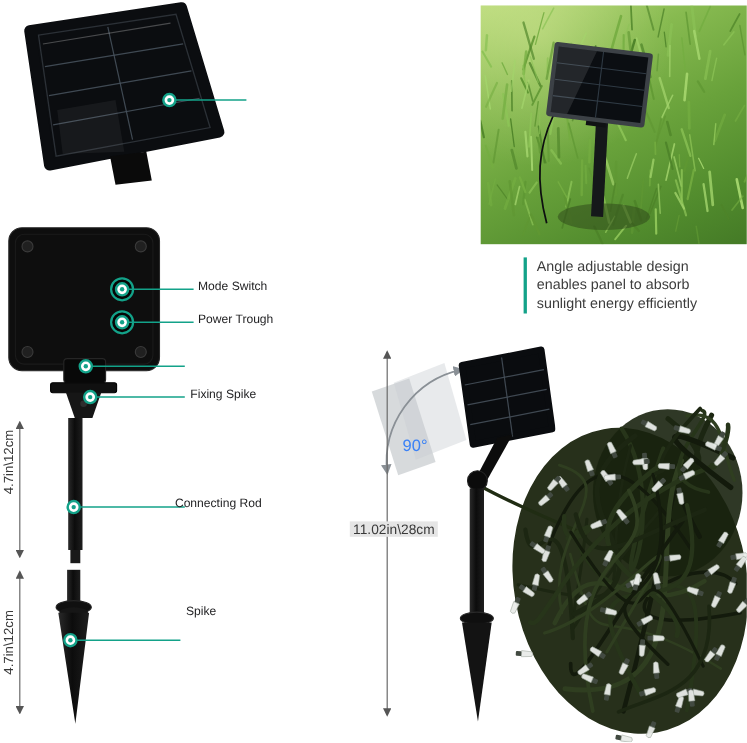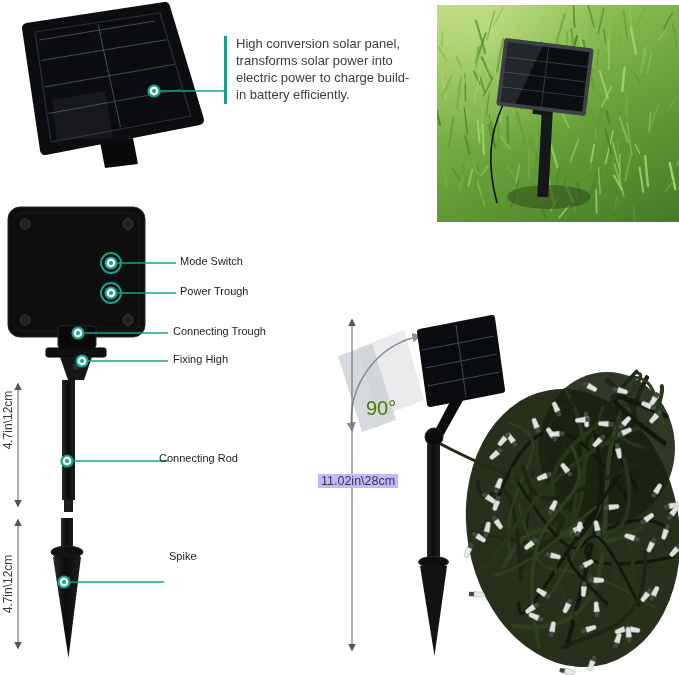--- a/index.html
+++ b/index.html
@@ -7,22 +7,22 @@
   body{font-family:"Liberation Sans",sans-serif}
   .canvas{position:relative;width:679px;height:675px;background:#fff;overflow:hidden}
   .layer{position:absolute}
   svg{display:block;overflow:hidden}
 
   .annot{position:absolute;display:flex;gap:9px;z-index:6}
   .annot .bar{width:3px;background:var(--accent,#13a289);flex:0 0 3px}
   .annot p{font-size:13px;line-height:1.3;color:var(--annotation-text,#3c3c3c)}
 
   .part-label{position:absolute;font-size:11px;color:var(--label-text,#1d1d1f);white-space:nowrap;z-index:6}
-  .dim-label{position:absolute;font-size:12.5px;color:var(--dimension-text,#3a3a3a);background:#c4b5fd;padding:0 3px;z-index:6;white-space:nowrap}
-  .angle-label{position:absolute;font-size:20px;color:#4d7c0f;z-index:6}
+  .dim-label{position:absolute;font-size:12.5px;color:var(--dimension-text,#3a3a3a);background:#e5e5e5;padding:0 3px;z-index:6;white-space:nowrap}
+  .angle-label{position:absolute;font-size:15px;color:#3b82f6;z-index:6}
 
   .lead{stroke:var(--accent,#13a289);stroke-width:1.4}
   .dot-ring{fill:#fff;stroke:var(--accent,#13a289);stroke-width:2.2}
   .dot-core{fill:var(--accent,#13a289)}
   .btn-ring{fill:#060606;stroke:var(--accent,#13a289);stroke-width:2}
   .dim-line{stroke:#6b6b6b;stroke-width:1.1}
   .dim-text{font-size:12px;fill:var(--dimension-text,#3a3a3a);font-family:"Liberation Sans",sans-serif}
   .grid-line{stroke:#49545f;stroke-width:1.1;opacity:.85}
 
   .photo{position:absolute;left:437px;top:5px;width:242px;height:217px;z-index:2;overflow:hidden;
@@ -234,25 +234,25 @@
         <rect x="67" y="42" width="82" height="60" fill="#0b0e12"></rect>
         <line x1="67" y1="57" x2="149" y2="57" stroke="#2f3a44" stroke-width="1"></line>
         <line x1="67" y1="72" x2="149" y2="72" stroke="#2f3a44" stroke-width="1"></line>
         <line x1="67" y1="87" x2="149" y2="87" stroke="#2f3a44" stroke-width="1"></line>
         <line x1="108" y1="42" x2="108" y2="102" stroke="#2f3a44" stroke-width="1"></line>
         <polygon points="67,42 102,42 82,102 67,102" fill="#ffffff" opacity="0.1"></polygon>
       </g>
     </svg>
   </div>
 
-  <div class="annot" style="left:224px;top:36px;width:190px">
+
+  <div class="annot" style="left:476px;top:234px;width:172px">
     <span class="bar"></span>
-    <p>High conversion solar panel, transforms solar power into electric power to charge build-in battery efficiently.</p>
+    <p>Angle adjustable design enables panel to absorb sunlight energy efficiently</p>
   </div>
-
 
   <svg class="layer" style="left:0;top:200px;z-index:3" width="170" height="465" viewBox="0 0 170 465">
     <defs>
       <linearGradient id="rodGrad" x1="0" y1="0" x2="1" y2="0">
         <stop offset="0" stop-color="#2a2a2a"></stop>
           <stop offset="0.45" stop-color="#0c0c0c"></stop>
           <stop offset="1" stop-color="#1e1e1e"></stop>
       </linearGradient>
     </defs>
     <g>
@@ -660,21 +660,20 @@
       <line class="dim-line" x1="18" y1="520" x2="18" y2="648" marker-start="url(#arrow)" marker-end="url(#arrow)"></line>
       <text class="dim-text" transform="rotate(-90 12 584)" x="12" y="584" text-anchor="middle">4.7in\12cm</text>
     </g>
     <g>
       <line class="dim-line" x1="352" y1="320" x2="352" y2="650" marker-start="url(#arrow)" marker-end="url(#arrow)"></line>
     </g>
   </svg>
 
   <div class="part-label" style="left:180px;top:255px">Mode Switch</div>
   <div class="part-label" style="left:180px;top:285px">Power Trough</div>
-  <div class="part-label" style="left:173px;top:325px">Connecting Trough</div>
-  <div class="part-label" style="left:173px;top:353px">Fixing High</div>
+  <div class="part-label" style="left:173px;top:353px">Fixing Spike</div>
   <div class="part-label" style="left:159px;top:452px">Connecting Rod</div>
   <div class="part-label" style="left:169px;top:550px">Spike</div>
 
   <div class="dim-label" style="left:318px;top:474px">11.02in\28cm</div>
   <div class="angle-label" style="left:366px;top:397px">90°</div>
 
 </div>
 
 </body></html>

